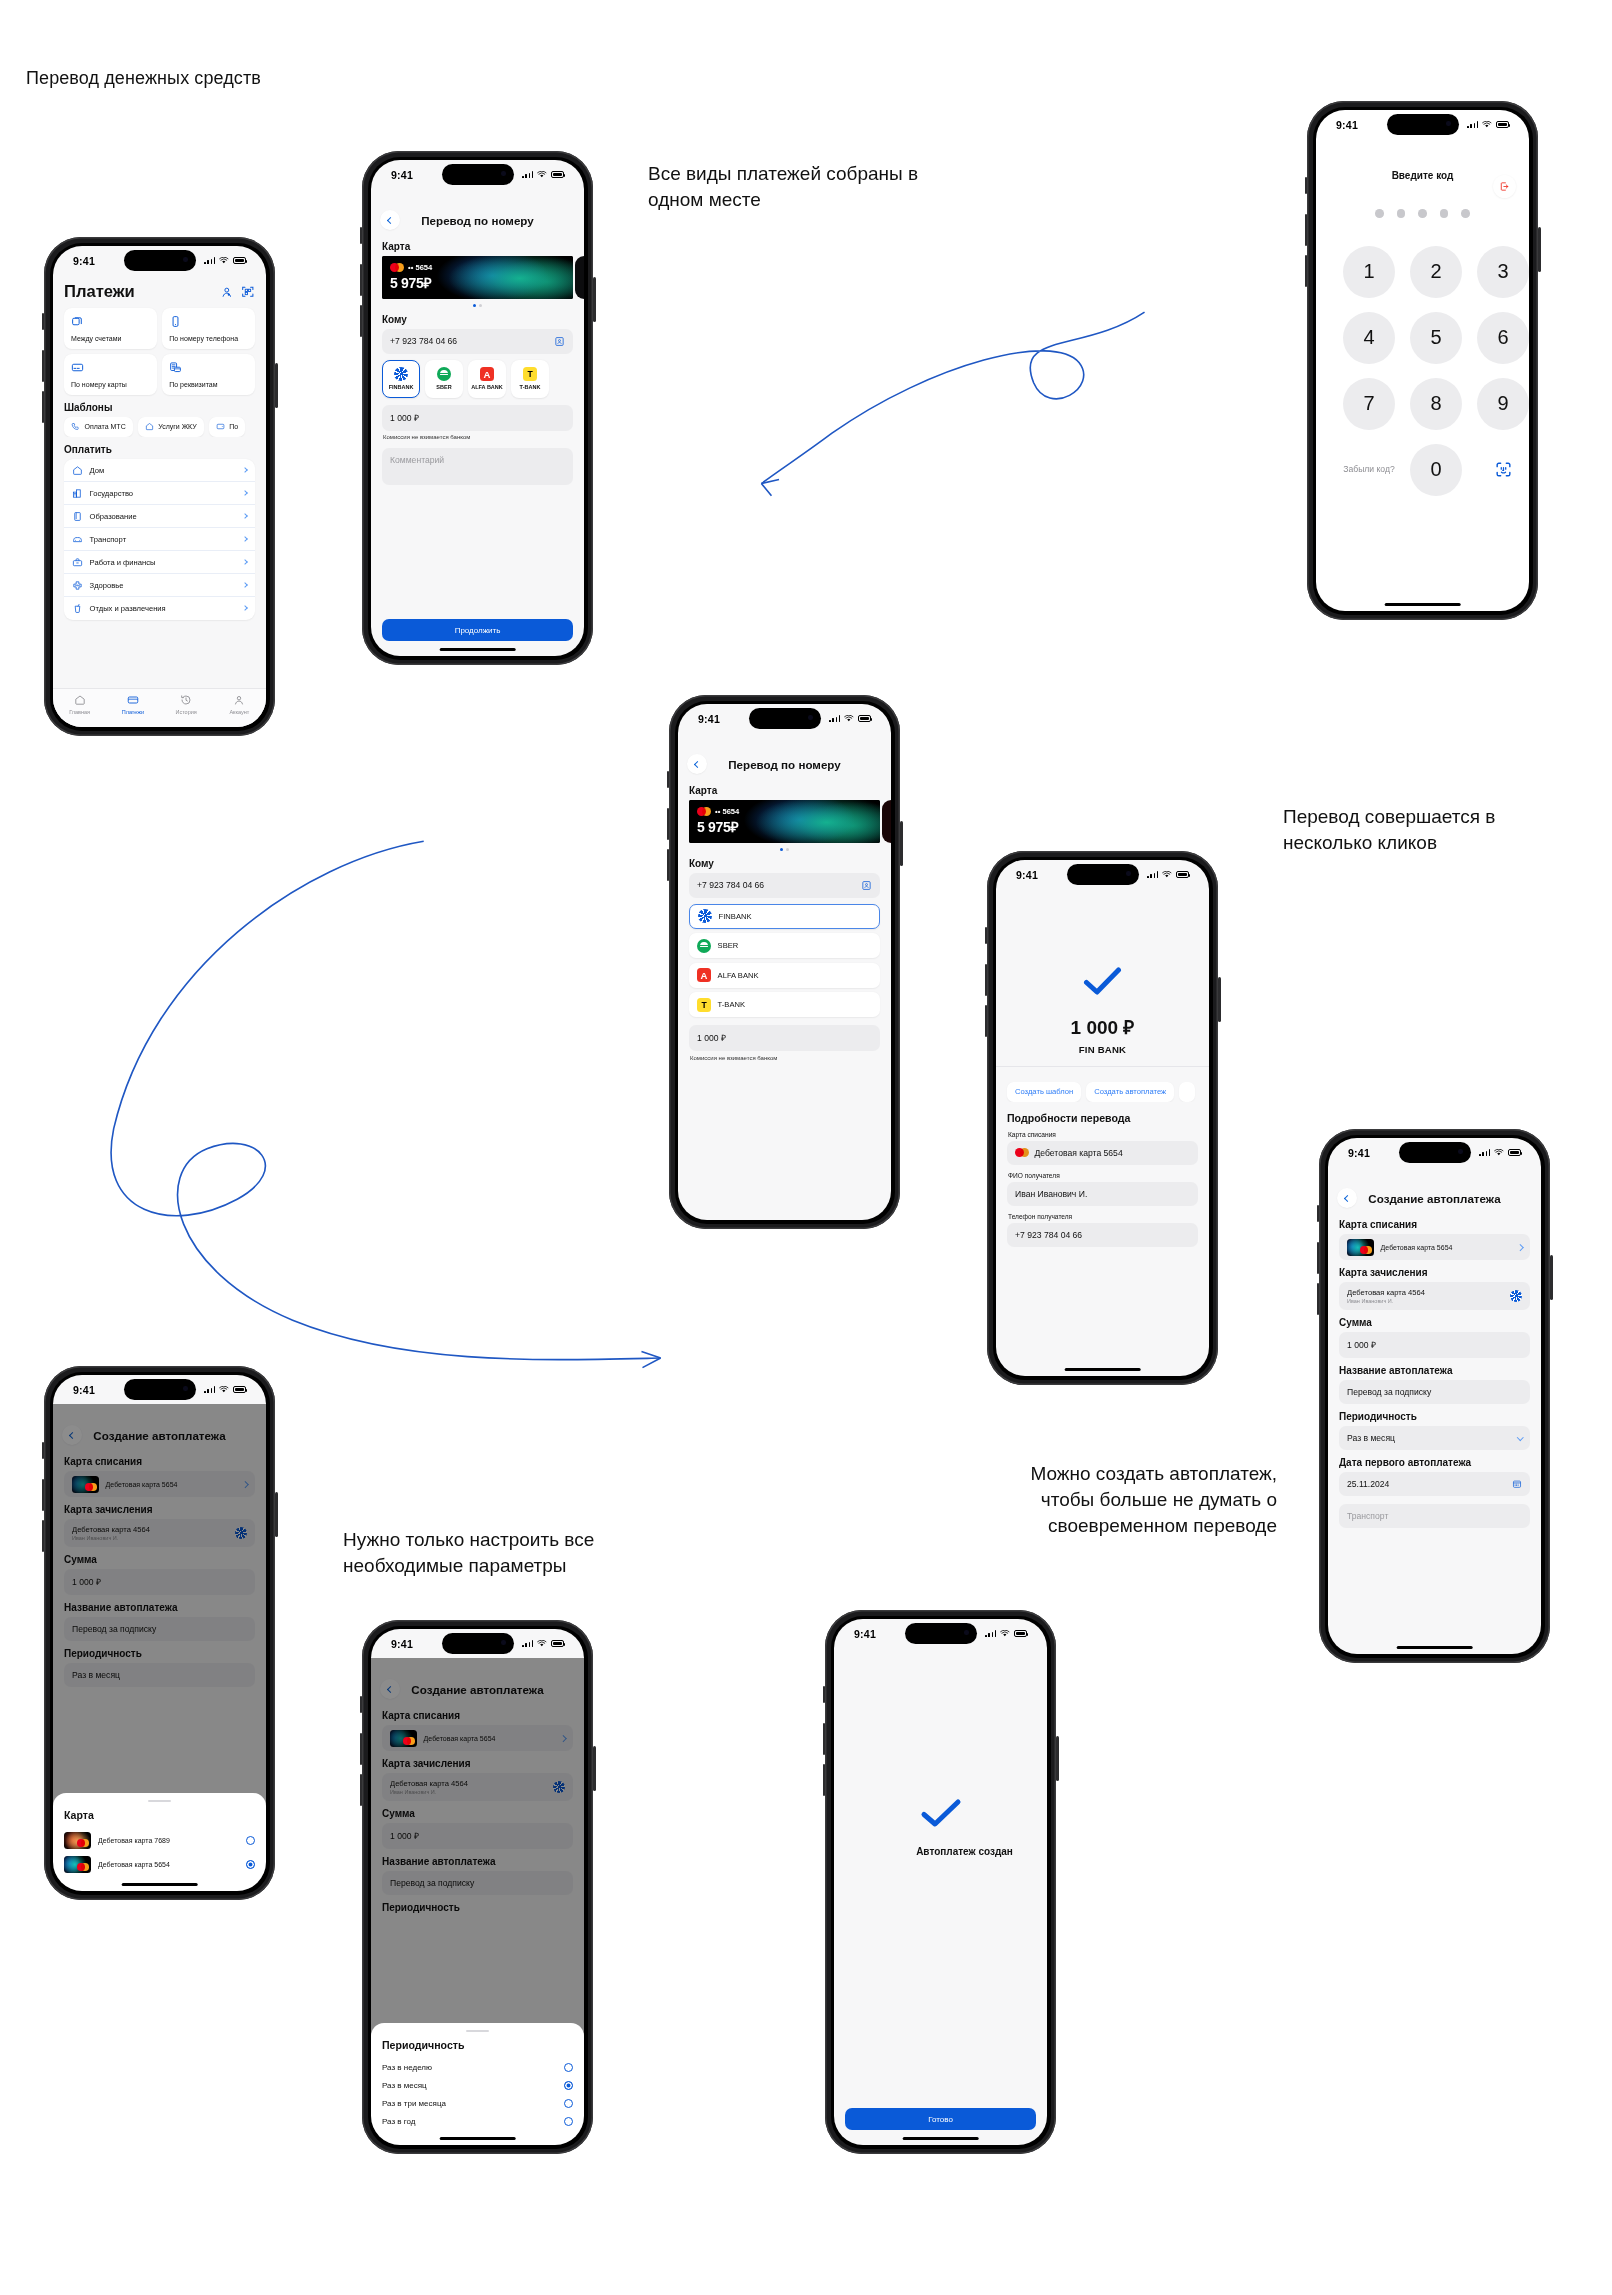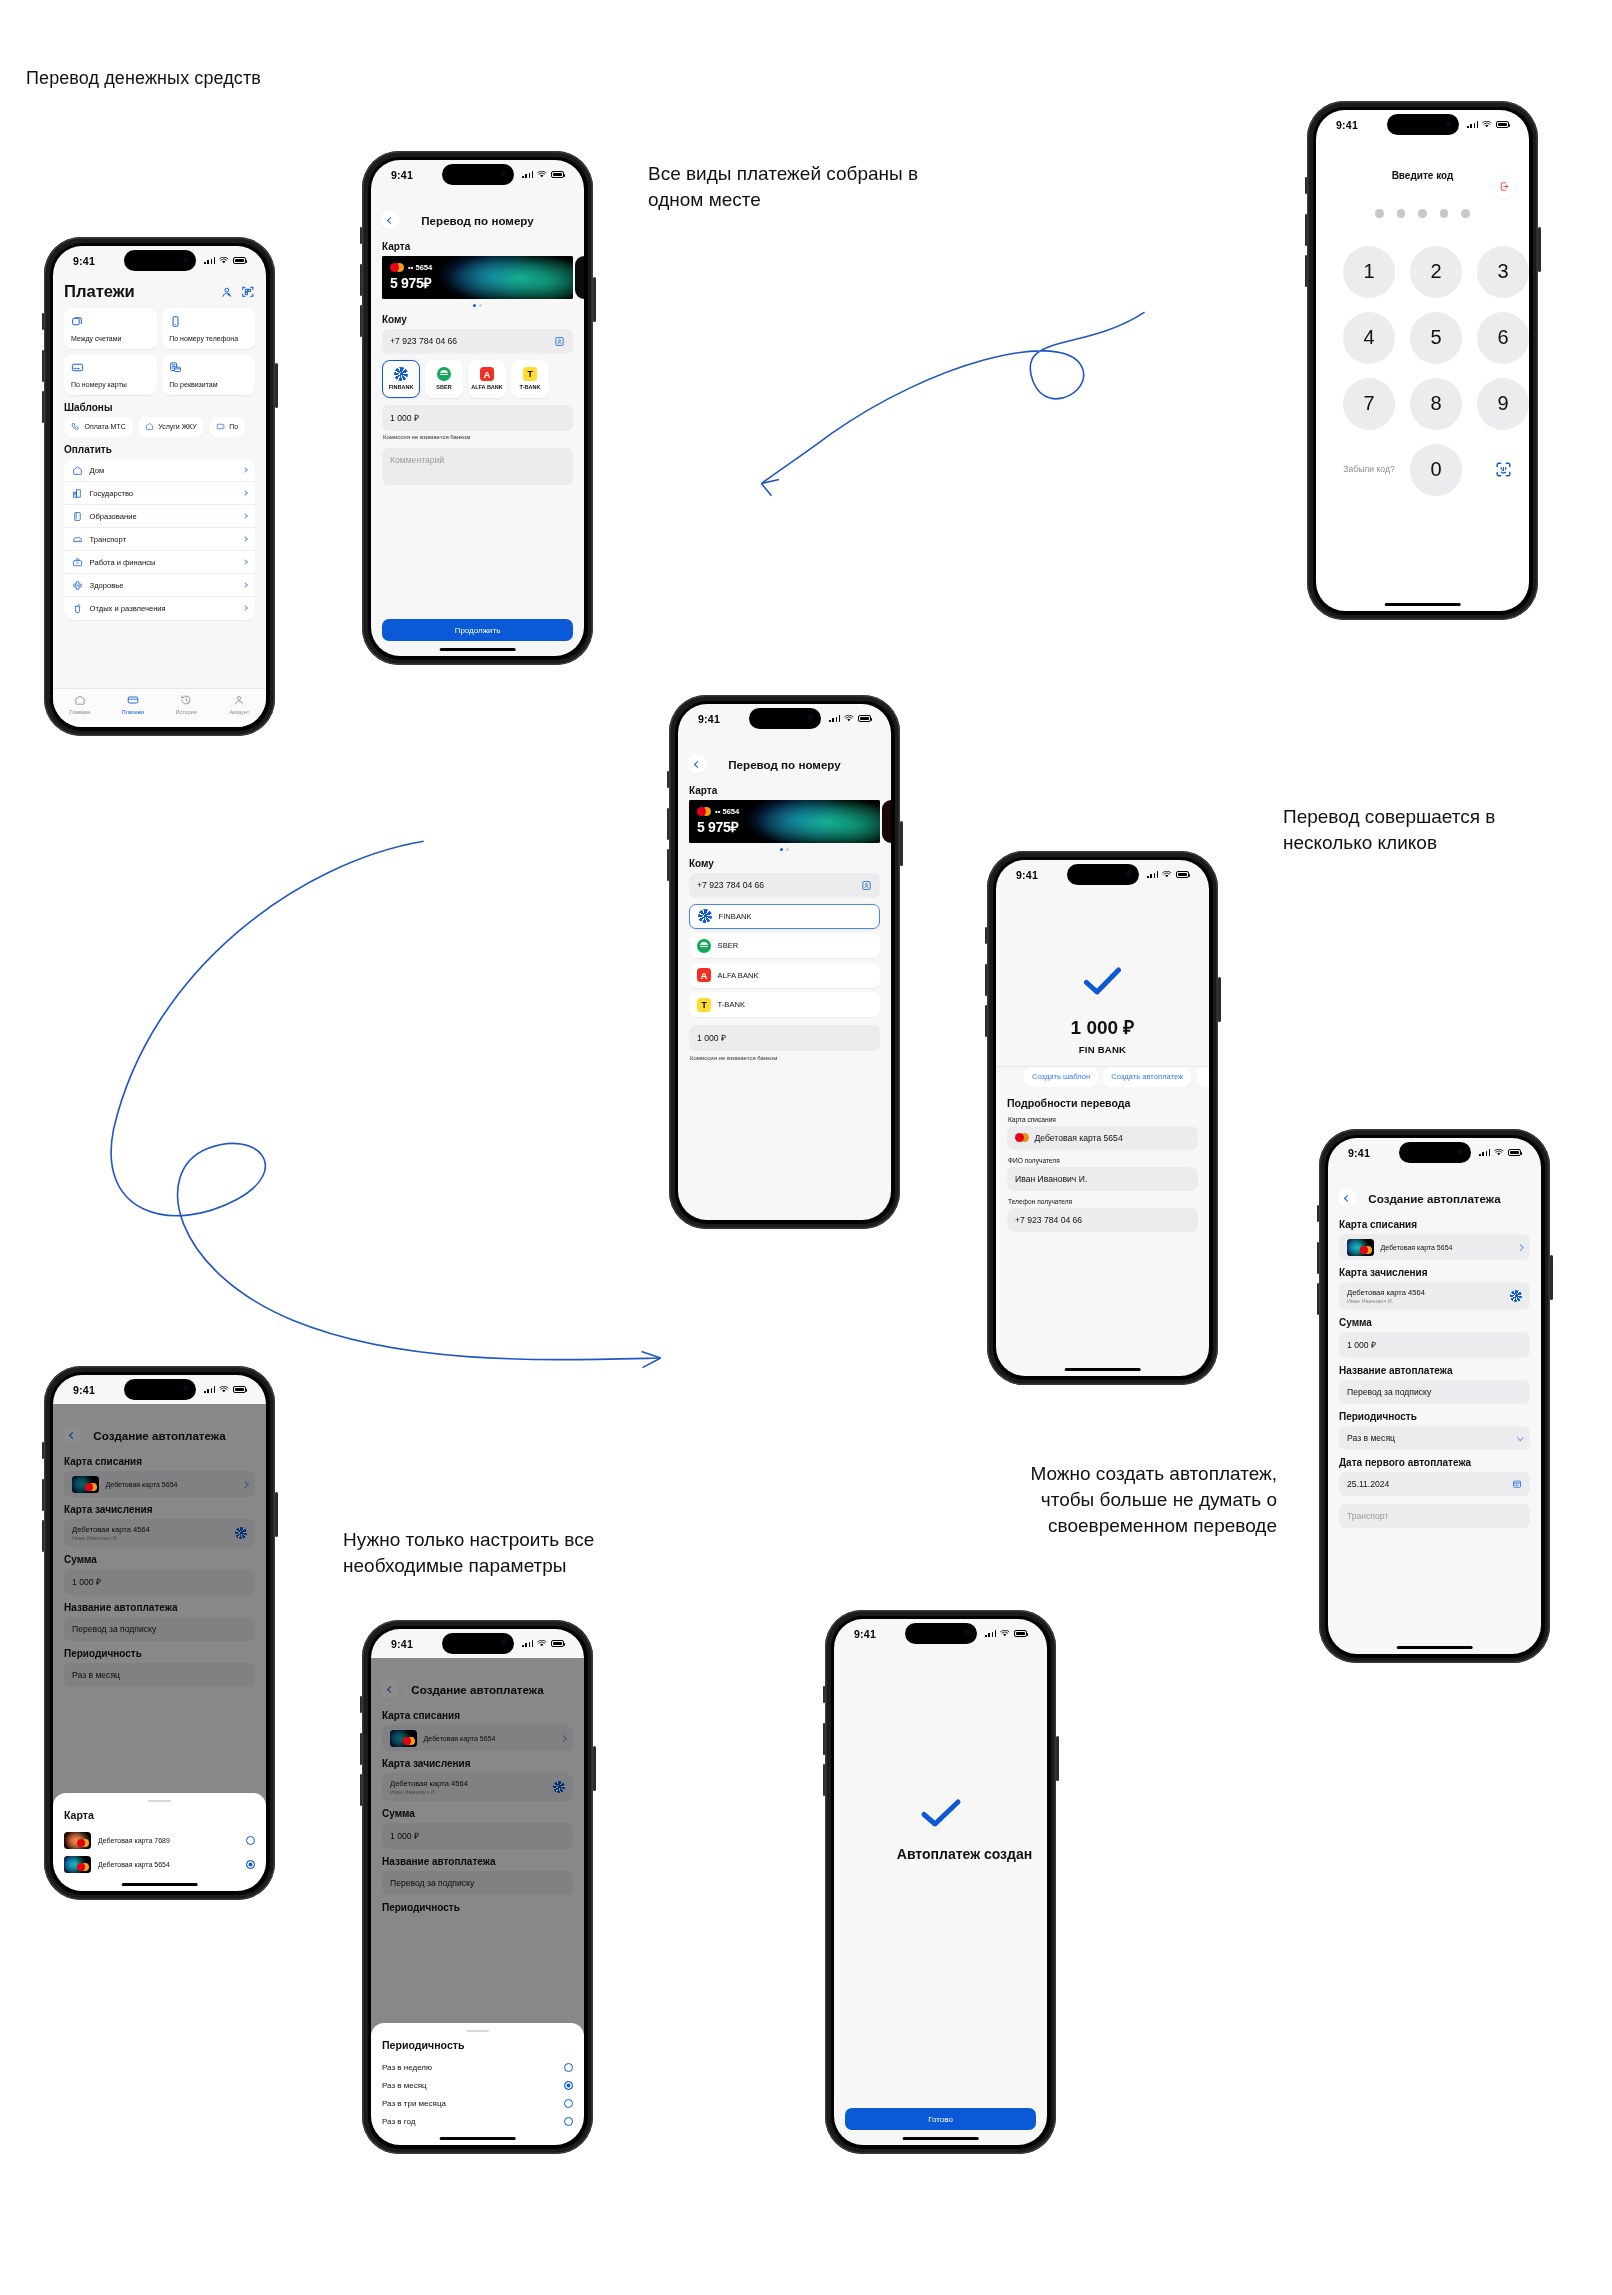--- a/index.html
+++ b/index.html
@@ -180,21 +180,21 @@
     display:flex;align-items:center;justify-content:center;font-size:20px;color:#111;}
   .key.plain{background:transparent;font-size:8.6px;color:#8e8e93;text-align:center;line-height:1.2;}
   .logout{position:absolute;right:13px;top:36px;width:23px;height:23px;border-radius:50%;
     background:#fff;display:flex;align-items:center;justify-content:center;
     box-shadow:0 0.5px 2px rgba(0,0,0,.08);}
 
   
   .check{display:block;margin:0 auto;}
   .big-amt{text-align:center;font-size:19px;font-weight:700;color:#111;margin-top:17px;}
   .big-sub{text-align:center;font-size:9.6px;font-weight:700;color:#111;margin-top:4px;letter-spacing:0.2px;}
-  .actrow{display:flex;gap:5px;padding:0 28px;overflow:hidden;}
+  .actrow{display:flex;gap:5px;padding:0 11px;margin-top:15px;overflow:hidden;}
   .actbtn{background:#fff;border-radius:6.6px;padding:5.5px 8px;font-size:7.6px;color:#2e7df7;
     white-space:nowrap;box-shadow:0 0.5px 1.5px rgba(0,0,0,.05);flex:0 0 auto;}
   .sep{height:0.5px;background:#e6e6ea;margin:11px 0 0;}
   .dtitle{font-size:10.6px;font-weight:700;color:#111;margin:10px 0 5px 11px;}
   .dlabel{font-size:6.6px;color:#111;margin:7px 0 3px 12px;}
 
   
   .cardrow-sel{background:#ececee;border-radius:7px;margin:0 11px;height:26px;
     display:flex;align-items:center;gap:6.6px;padding:0 8px;}
   .minicard{width:27px;height:17px;border-radius:3.5px;position:relative;overflow:hidden;flex:0 0 auto;}
@@ -1054,20 +1054,20 @@
           <path d="M3.6 6.6a9.5 9.5 0 0112.8 0" stroke="#000" stroke-width="1.7" fill="none" stroke-linecap="round"></path>
           <path d="M1 3.6a13.5 13.5 0 0118 0" stroke="#000" stroke-width="1.7" fill="none" stroke-linecap="round"></path>
         </svg>
         <div class="batt"></div>
       </div>
     </div>
     <div class="screen-body">
       <svg class="check" width="42" height="31" viewBox="0 0 84 62" style="margin-top:150px;">
         <path d="M8 33 L30 52 L76 8" stroke="#0a5ad8" stroke-width="10" fill="none" stroke-linecap="round" stroke-linejoin="round"></path>
       </svg>
-      <div style="text-align:center;font-size:14px;font-weight:700;color:#111;margin-top:17px;padding-left:48px;">Автоплатеж создан</div>
+      <div style="text-align:center;font-size:10px;font-weight:700;color:#111;margin-top:17px;padding-left:48px;">Автоплатеж создан</div>
       <div class="prim-btn">Готово</div>
       <div class="homebar"></div>
     </div>
   </div>
     </div>
 </div>
 
 
 </body></html>

